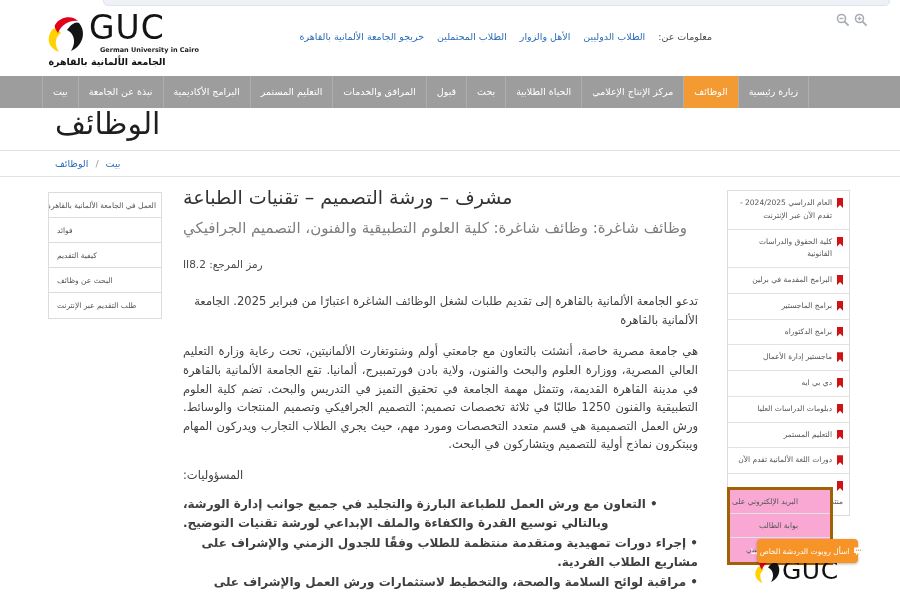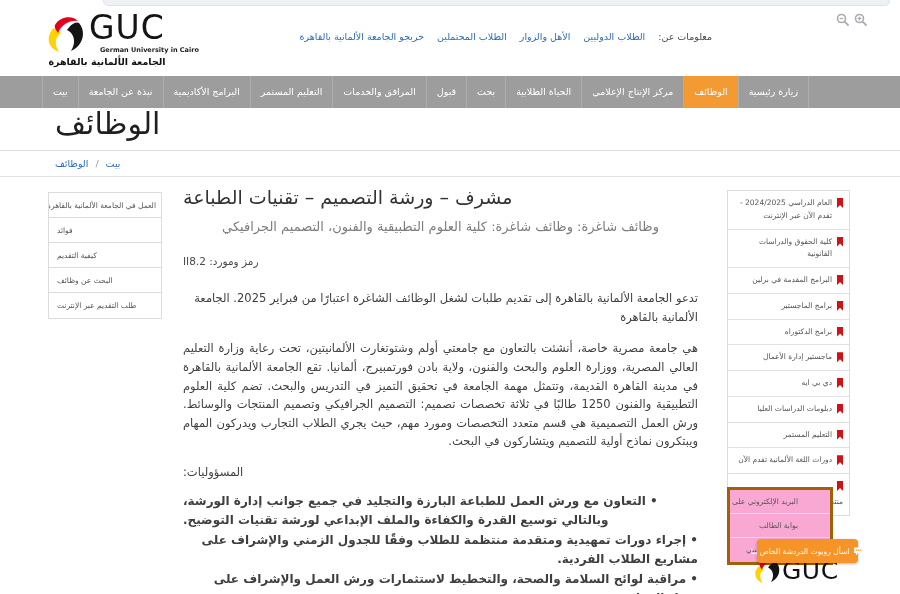--- a/index.html
+++ b/index.html
@@ -36,21 +36,21 @@
   .crumb-sep{color:#999;}
 
   
   .left-menu{position:absolute;left:48px;top:192px;width:114px;border:1px solid #dcdcdc;background:#fff;}
   .left-menu-item{height:25px;line-height:25px;border-bottom:1px solid #dcdcdc;font-size:7.5px;color:#555;padding:0 5px 3px 8px;direction:rtl;text-align:left;white-space:nowrap;overflow:hidden;cursor:pointer;}
   .left-menu-item:last-child{border-bottom:none;}
 
   
   .article{position:absolute;left:183px;top:186px;width:515px;color:#3f3f3f;}
   .a-title{font-size:19px;font-weight:400;color:#333;direction:rtl;text-align:left;margin-bottom:11px;}
-  .a-sub{font-size:13px;color:#7d7d7d;direction:rtl;text-align:center;margin-bottom:21px;}
+  .a-sub{font-size:15px;color:#7d7d7d;direction:rtl;text-align:left;margin-bottom:21px;}
   .a-ref{font-size:10.5px;color:#4a4a4a;direction:rtl;text-align:left;margin-bottom:22px;}
   .a-p{font-size:11.5px;line-height:1.62;direction:rtl;margin-bottom:13px;color:#3f3f3f;}
   .al-right{text-align:right;}
   .al-left{text-align:left;}
   .al-just{text-align:justify;}
   .a-h{font-size:11.5px;font-weight:400;direction:rtl;text-align:left;margin:14px 0 13px;color:#3f3f3f;}
   .a-b{font-size:12px;line-height:1.55;direction:rtl;margin-bottom:2px;color:#3f3f3f;font-weight:bold;}
 
   
   .quick-links{position:absolute;left:727px;top:190px;width:123px;border:1px solid #dcdcdc;background:#fff;}
@@ -137,21 +137,21 @@
       <div class="left-menu-item">العمل في الجامعة الألمانية بالقاهرة</div>
       <div class="left-menu-item">فوائد</div>
       <div class="left-menu-item">كيفية التقديم</div>
       <div class="left-menu-item">البحث عن وظائف</div>
       <div class="left-menu-item">طلب التقديم عبر الإنترنت</div>
     </aside>
 
   <article class="article">
     <h2 class="a-title">مشرف – ورشة التصميم – تقنيات الطباعة</h2>
     <div class="a-sub">وظائف شاغرة: وظائف شاغرة: كلية العلوم التطبيقية والفنون، التصميم الجرافيكي</div>
-    <div class="a-ref">رمز ومورد: II8.2</div>
+    <div class="a-ref">رمز المرجع: II8.2</div>
     <p class="a-p al-right">تدعو الجامعة الألمانية بالقاهرة إلى تقديم طلبات لشغل الوظائف الشاغرة اعتبارًا من فبراير 2025. الجامعة الألمانية بالقاهرة</p>
     <p class="a-p al-just">هي جامعة مصرية خاصة، أنشئت بالتعاون مع جامعتي أولم وشتوتغارت الألمانيتين، تحت رعاية وزارة التعليم العالي المصرية، ووزارة العلوم والبحث والفنون، ولاية بادن فورتمبيرج، ألمانيا. تقع الجامعة الألمانية بالقاهرة في مدينة القاهرة القديمة، وتتمثل مهمة الجامعة في تحقيق التميز في التدريس والبحث. تضم كلية العلوم التطبيقية والفنون 1250 طالبًا في ثلاثة تخصصات تصميم: التصميم الجرافيكي وتصميم المنتجات والوسائط. ورش العمل التصميمية هي قسم متعدد التخصصات ومورد مهم، حيث يجري الطلاب التجارب ويدركون المهام ويبتكرون نماذج أولية للتصميم ويتشاركون في البحث.</p>
     <div class="a-h">المسؤوليات:</div>
     <div id="resp-bullets">
         <p class="a-b al-left">• التعاون مع ورش العمل للطباعة البارزة والتجليد في جميع جوانب إدارة الورشة، وبالتالي توسيع القدرة والكفاءة والملف الإبداعي لورشة تقنيات التوضيح.</p>
         <p class="a-b al-right">• إجراء دورات تمهيدية ومتقدمة منتظمة للطلاب وفقًا للجدول الزمني والإشراف على مشاريع الطلاب الفردية.</p>
         <p class="a-b al-right">• مراقبة لوائح السلامة والصحة، والتخطيط لاستثمارات ورش العمل والإشراف على شراء المواد.</p>
         <p class="a-b al-right">• المساهمة في التدريس الجامعي والدراسات العليا.</p>
       </div>
 

